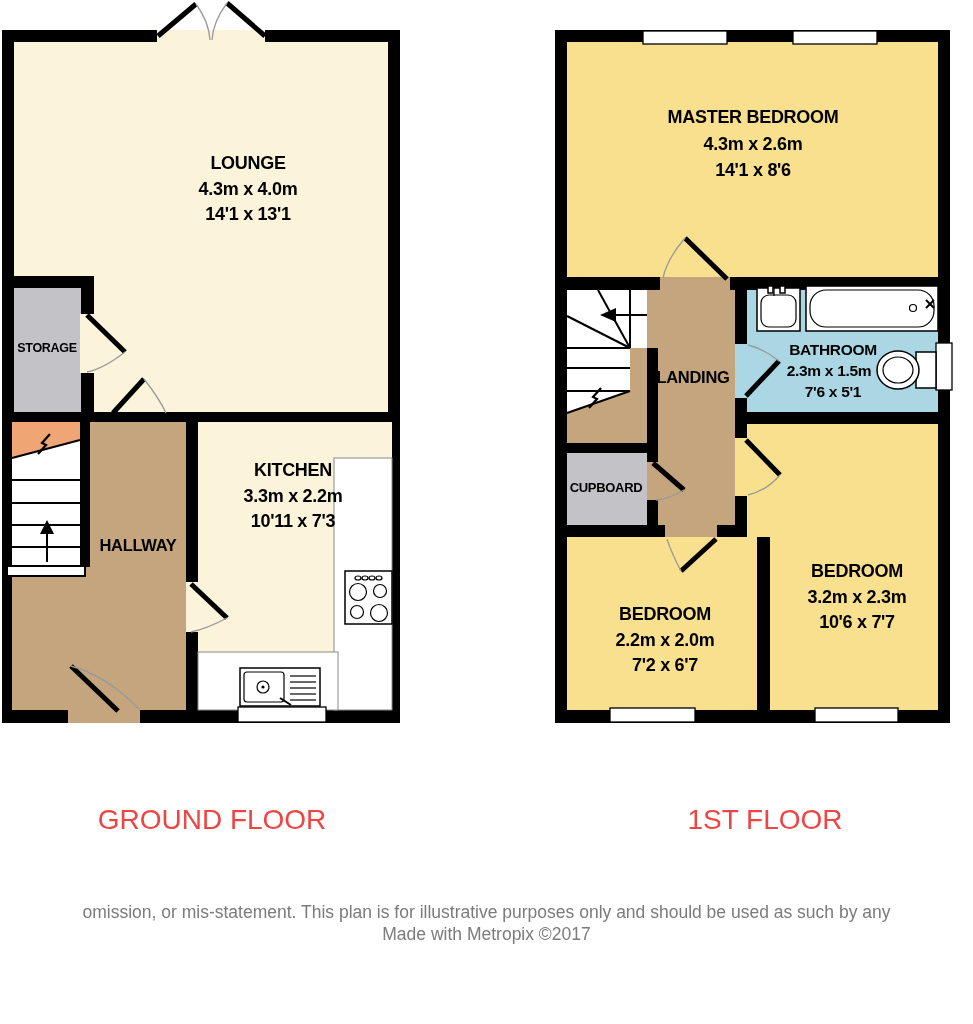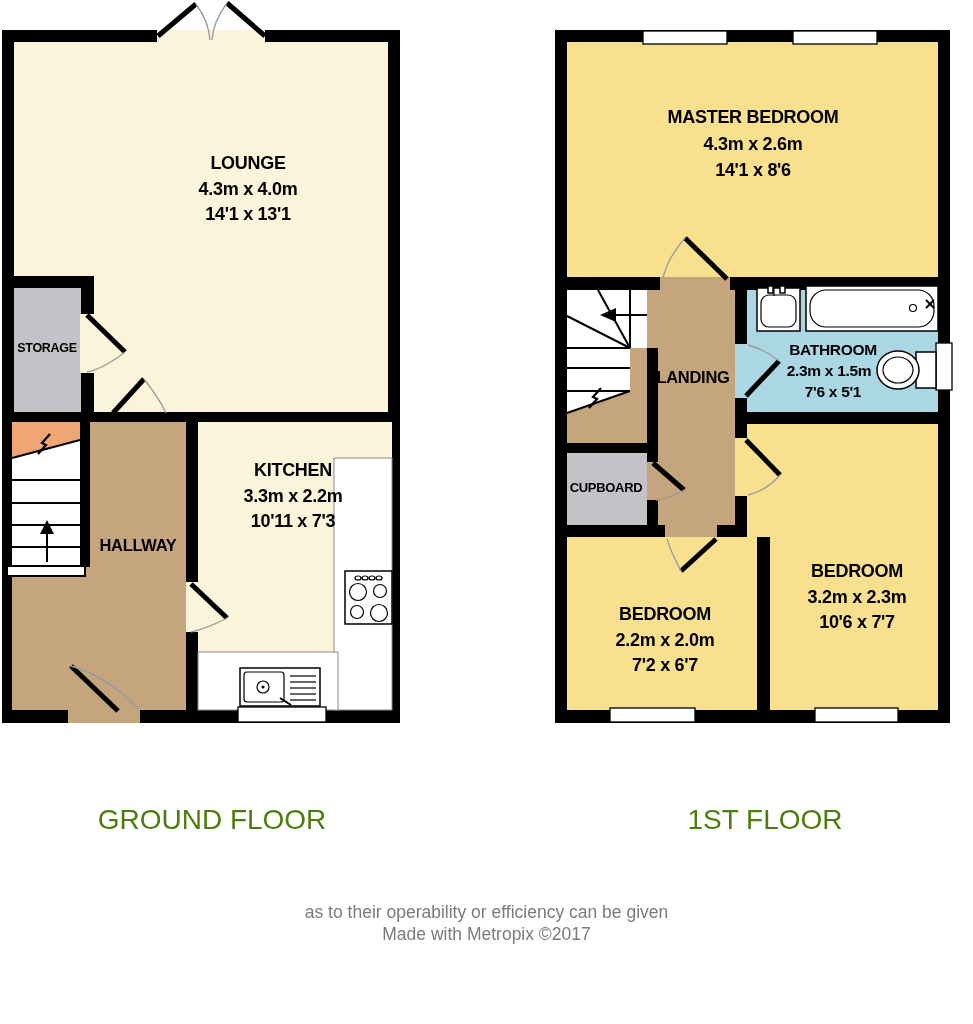--- a/index.html
+++ b/index.html
@@ -13,21 +13,21 @@
   .t15{font-size:15.5px;}
   .t13{font-size:13px;}
   .t12{font-size:12.5px;}
   .leaf{stroke:#000;stroke-width:5;fill:none;}
   .arc{stroke:#9a9a9a;stroke-width:1.3;fill:none;}
   .tread{stroke:#000;stroke-width:2;fill:none;}
   .fix{fill:#fff;stroke:#000;stroke-width:1.5;}
   .fix2{fill:none;stroke:#000;stroke-width:1.2;}
   .win{fill:#fff;stroke:#000;stroke-width:1.3;}
   .counter{fill:#fff;stroke:#8a8a8a;stroke-width:1;}
-  .floor-label{position:absolute;font-size:28px;color:#4d7c0f;text-align:center;
+  .floor-label{position:absolute;font-size:28px;color:#ef4444;text-align:center;
                font-family:"Liberation Sans",sans-serif;}
   #disclaimer{position:absolute;left:0;top:901px;width:973px;text-align:center;
               color:#7b7b7b;font-size:17.5px;line-height:22.3px;
               font-family:"Liberation Sans",sans-serif;}
 </style>
 </head>
 <body>
 
 <div id="stage">
 
@@ -195,17 +195,17 @@
     <text x="857" y="577" class="t18">BEDROOM</text>
     <text x="857" y="603" class="t18">3.2m x 2.3m</text>
     <text x="857" y="628" class="t18">10'6 x 7'7</text>
   </g>
 </svg>
 
   <div class="floor-label" style="left:0;top:804px;width:424px;">GROUND FLOOR</div>
   <div class="floor-label" style="left:555px;top:804px;width:420px;">1ST FLOOR</div>
 
   <div id="disclaimer">
-    <div>as to their operability or efficiency can be given</div>
+    <div>omission, or mis-statement. This plan is for illustrative purposes only and should be used as such by any</div>
     <div>Made with Metropix ©2017</div>
   </div>
 
 </div>
 
 </body></html>

